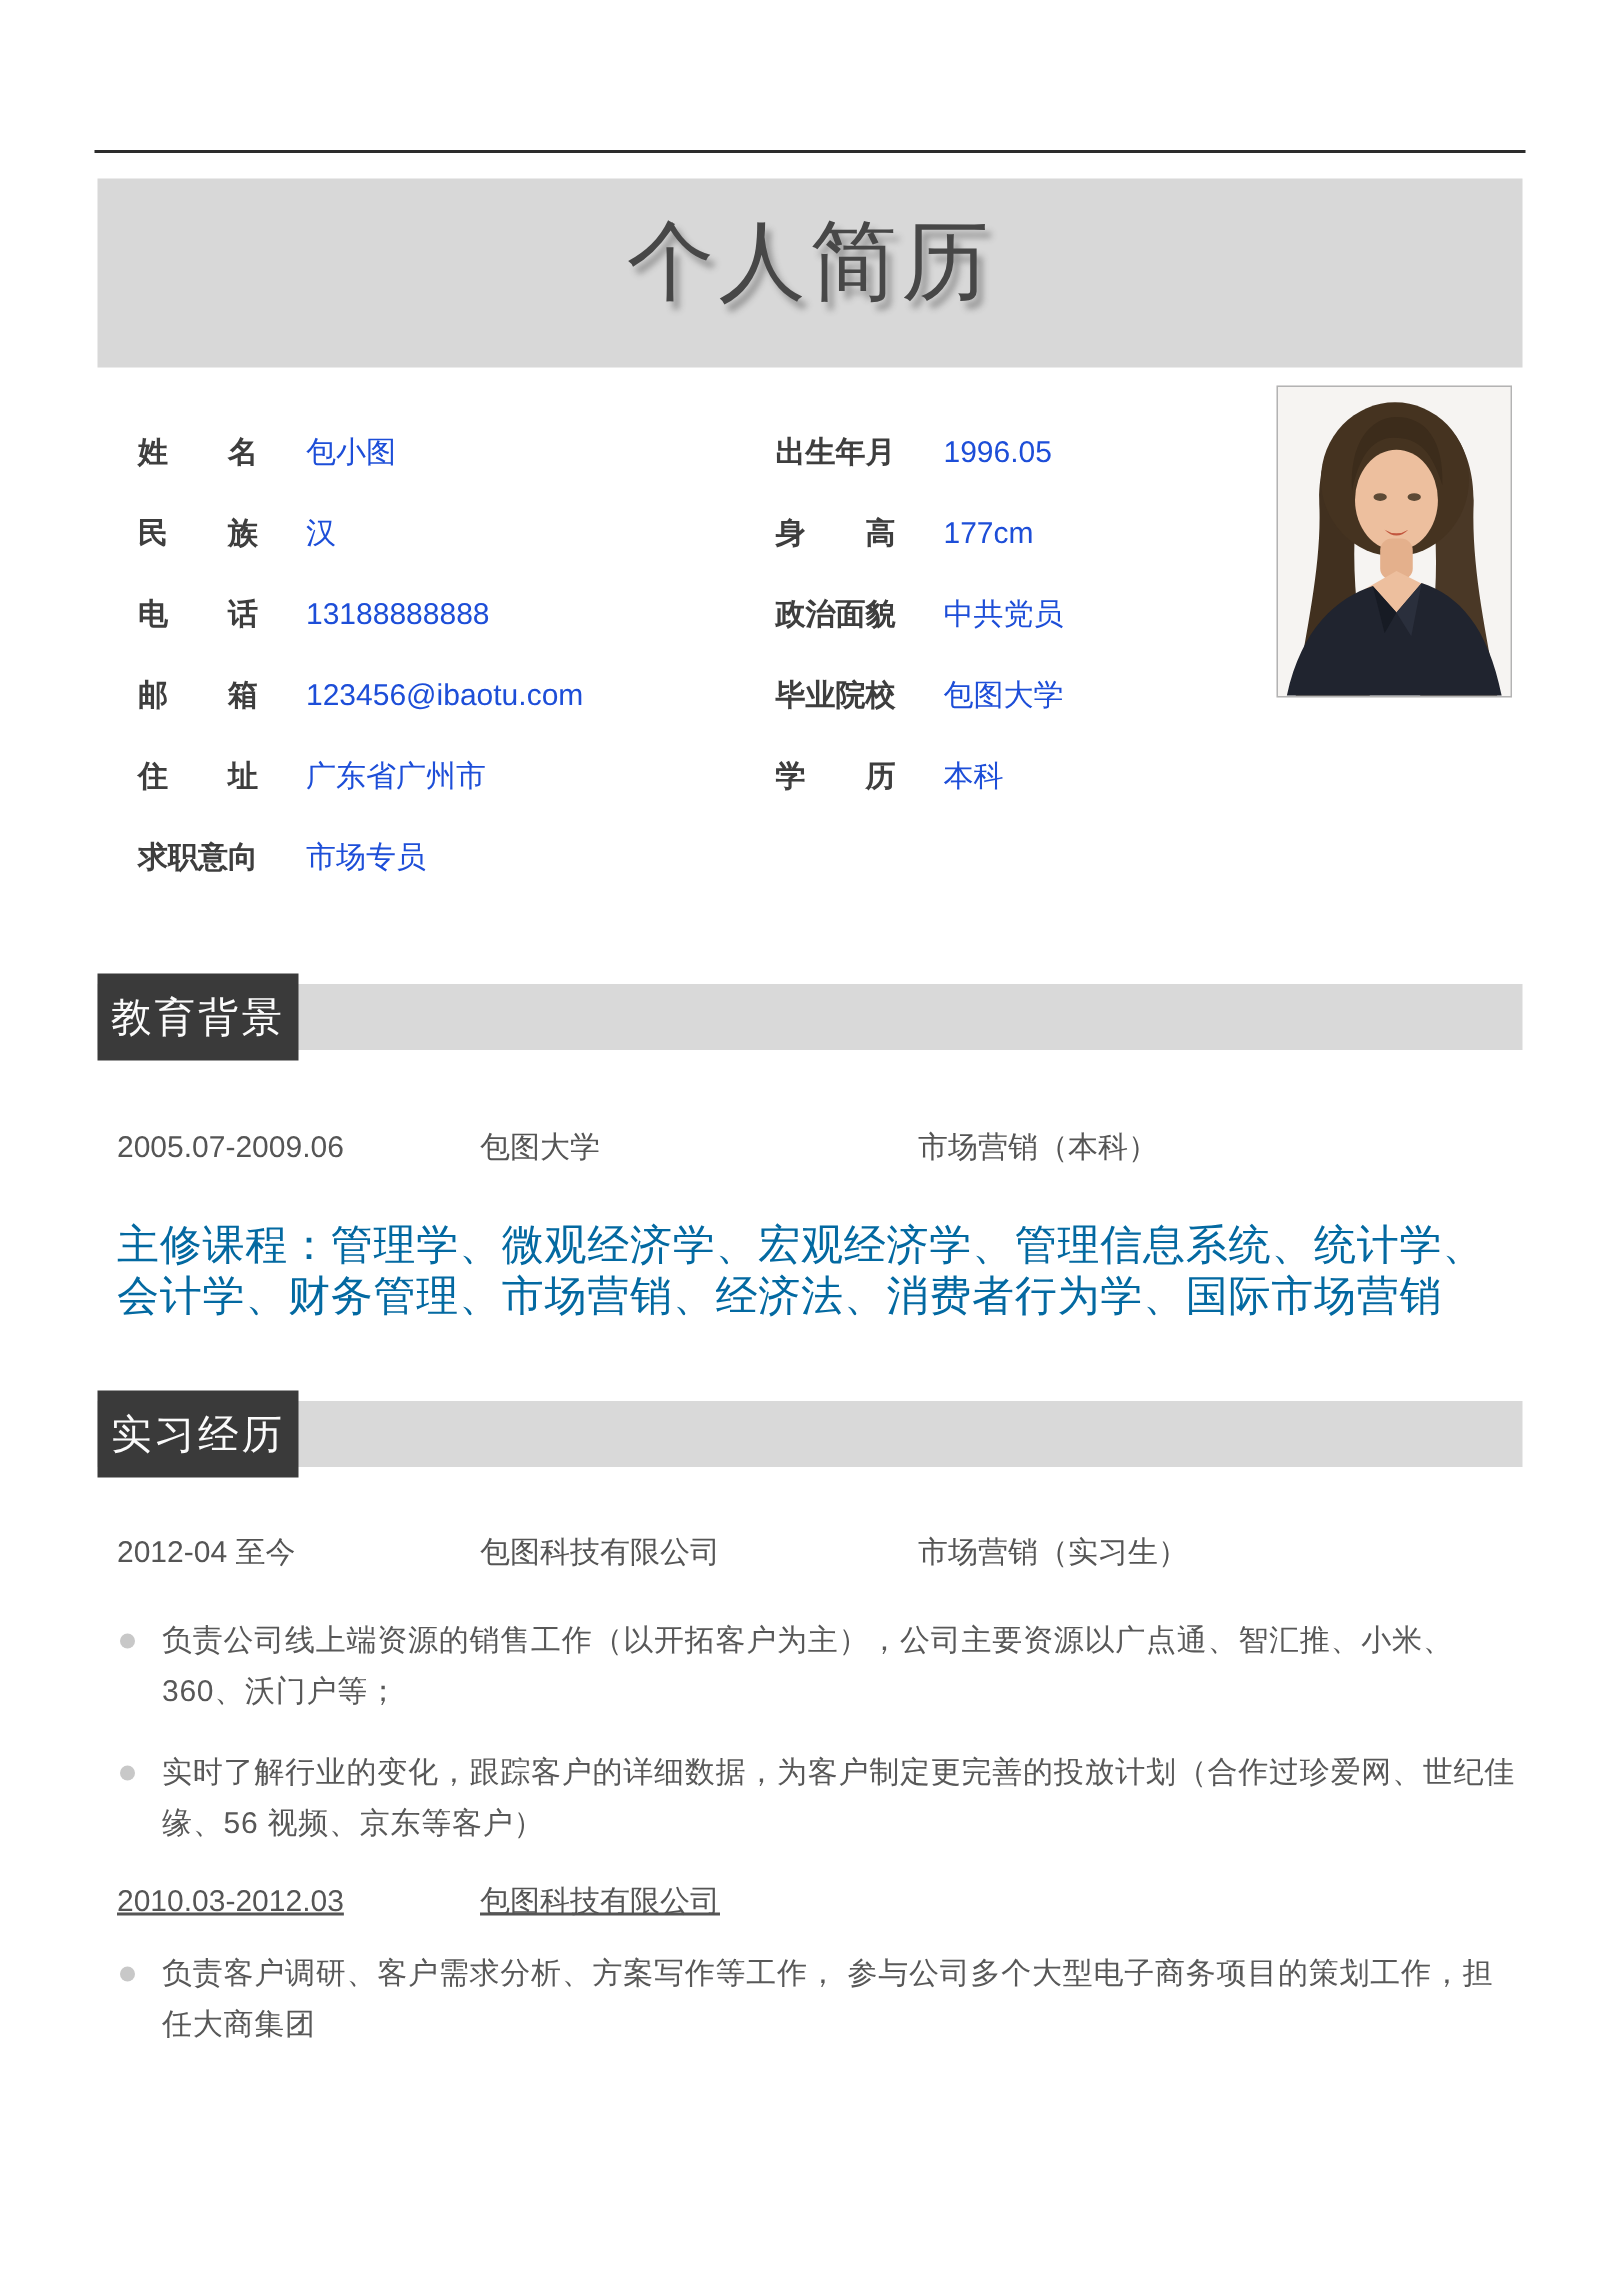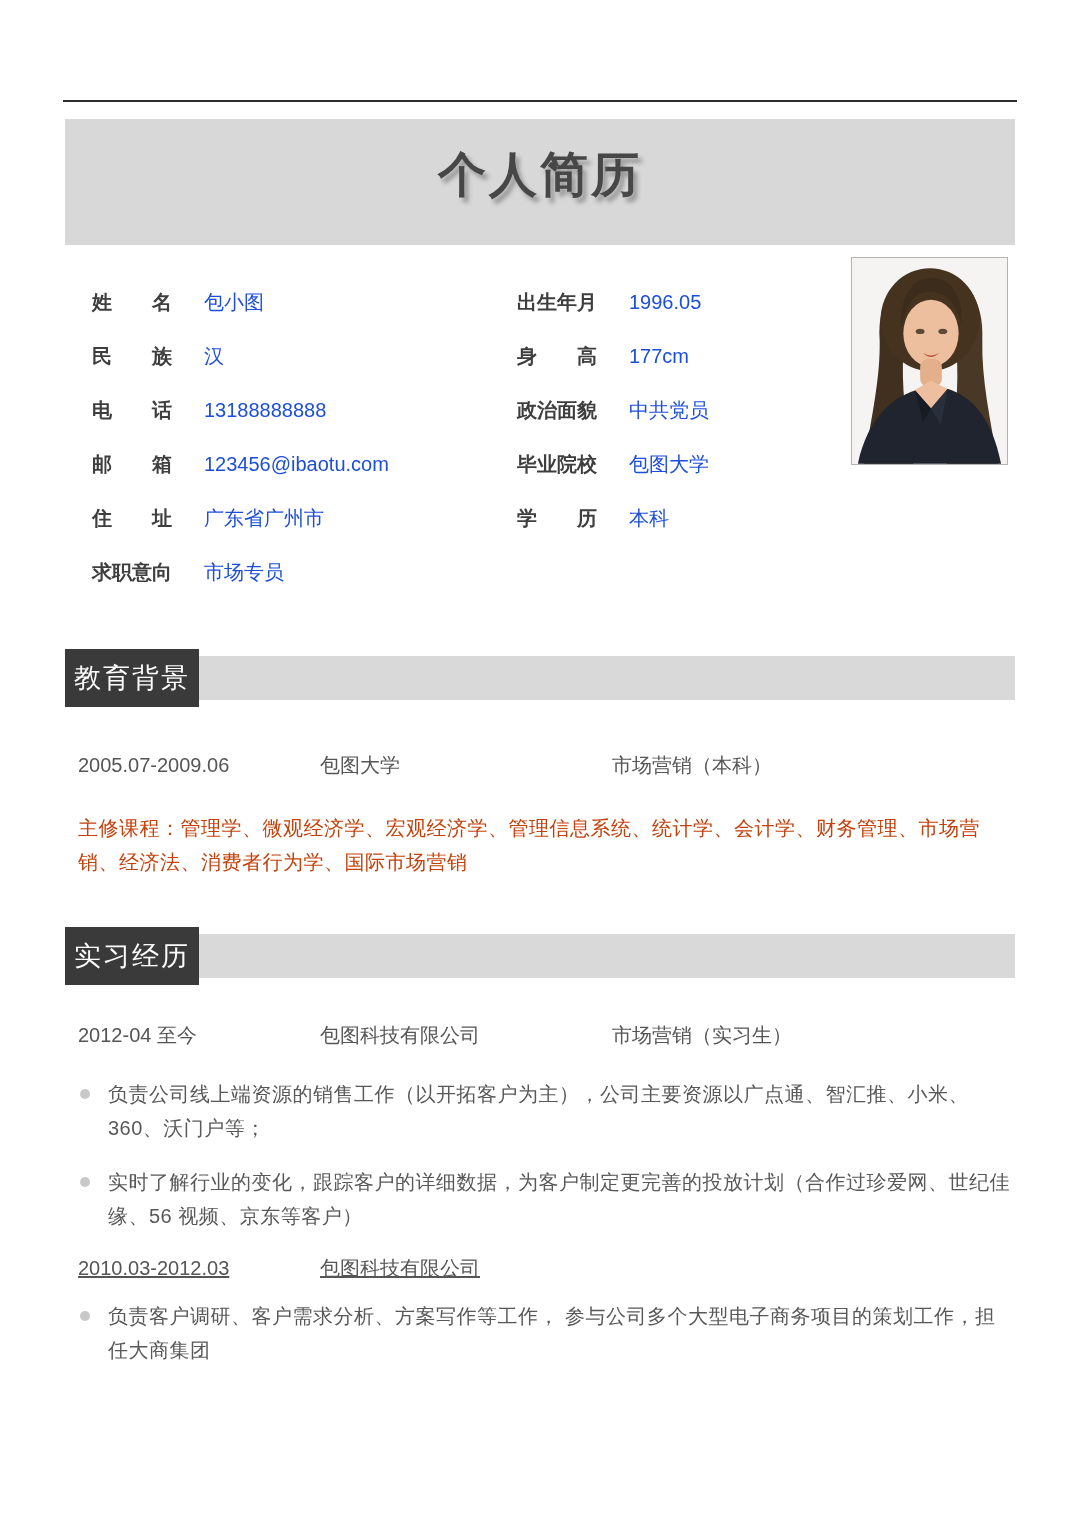--- a/index.html
+++ b/index.html
@@ -13,21 +13,21 @@
 
   
   .top-rule { margin:100px 63px 0 63px; border-top:2px solid #2c2c2c; height:0; }
 
   
   .banner {
     margin:17px 65px 0 65px; height:126px; background:#d8d8d8;
     display:flex; align-items:center; justify-content:center;
   }
   .banner .title {
-    font-size:48px; font-weight:bold; color:#474747; letter-spacing:3px;
+    font-size:58px; font-weight:normal; color:#474747; letter-spacing:3px;
     text-shadow:4px 5px 4px rgba(70,70,70,0.45);
     margin-top:-14px;
   }
 
   
   .info { margin:0 65px; position:relative; padding:47px 0 0 27px; }
   .cols { display:flex; }
   .col-left  { width:425px; }
   .col-right { width:300px; }
   .irow { display:flex; line-height:21px; margin-bottom:33px; font-size:20px; }
@@ -61,23 +61,22 @@
   
   .entry-row {
     display:grid; grid-template-columns:242px 292px 1fr;
     margin-left:13px; font-size:20px; line-height:22px; color:#555;
   }
   .entry-row.first  { margin-top:47px; }
   .entry-row.job1   { margin-top:39px; }
   .entry-row.follow { margin-top:24px;text-decoration:underline; }
 
   .courses {
-    margin:37px 0 0 13px; font-size:20px; line-height:34px; color:#c2410c;
+    margin:37px 0 0 13px; font-size:28px; line-height:34px; color:#0369a1;
     letter-spacing:0.5px;
-    font-family:Liberation Mono, monospace;
   }
 
   
   .bullet { display:flex; margin:20px 0 0 15px; }
   .bullet.lead { margin-top:31px; }
   .bullet .dot {
     flex:none; width:10px; height:10px; border-radius:50%;
     background:#c8c8c8; margin:12px 18px 0 0;
   }
   .bullet .btext { font-size:20px; line-height:34px; color:#585858; letter-spacing:0.5px; }

